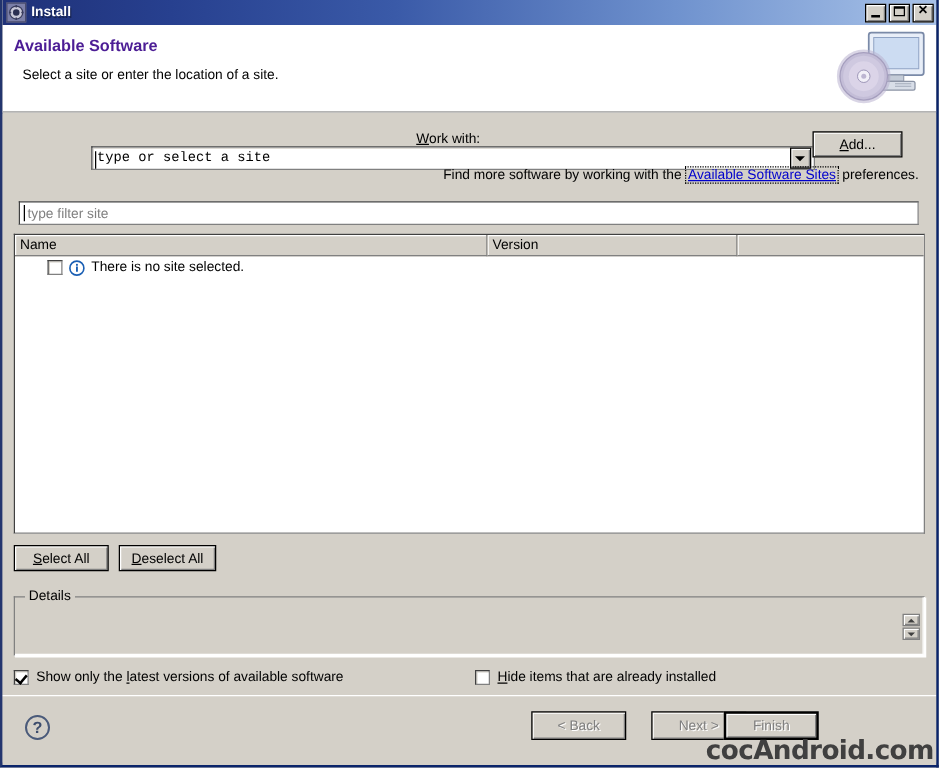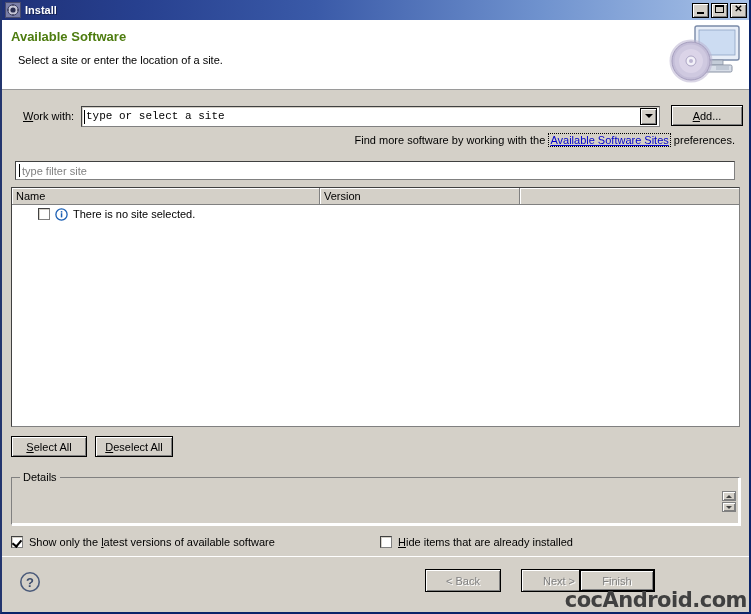--- a/index.html
+++ b/index.html
@@ -63,42 +63,42 @@
   
   #banner {
     position: absolute; left: 0; top: 20px;
     width: 747px; height: 70px;
     background: #ffffff;
     border-bottom: 1px solid #9a9a9a;
     overflow: hidden;
   }
   #banner-title {
     position: absolute; left: 9px; top: 9px;
-    font-size: 13px; font-weight: bold; color: #4d7c0f;
+    font-size: 13px; font-weight: bold; color: #4c1d95;
   }
   #banner-sub {
     position: absolute; left: 16px; top: 34px;
     font-size: 11px; color: #000;
   }
   #banner-icon {
     position: absolute; right: 8px; top: 4px;
     width: 72px; height: 62px;
   }
 
   
   #content {
     position: absolute; left: 0; top: 91px;
     width: 747px; height: 465px;
     background: #d4d0c8;
   }
 
   .row-workwith {
-    position: absolute; left: 21px; top: 14px;
+    position: absolute; left: 0; top: 14px;
     width: 720px; height: 22px;
-    display: flex; align-items: center;
+    display: flex; align-items: center; flex-direction: column;
   }
   .lbl-workwith { width: 58px; font-size: 11px; }
   u { text-decoration: underline; }
 
   .combo {
     position: relative;
     width: 579px; height: 21px;
     background: #fff;
     border: 1px solid #808080;
     border-top-color: #404040; border-left-color: #404040;
@@ -165,21 +165,21 @@
   .thead { display: flex; height: 17px; background: #d4d0c8; }
   .th {
     height: 17px; background: #d4d0c8;
     border-right: 1px solid #808080;
     border-bottom: 1px solid #808080;
     box-shadow: inset 1px 1px 0 #fff;
     font-size: 11px; color: #000;
     display: flex; align-items: center; padding-left: 4px;
     overflow: hidden; white-space: nowrap;
   }
-  .th-name { width: 308px; }
+  .th-name { width: 378px; }
   .th-version { width: 200px; }
   .th-rest { flex: 1; border-right: none; }
   .trow { display: flex; align-items: center; height: 18px; padding-left: 26px; gap: 5px; }
   .cell-label { font-size: 11px; color: #000; }
 
   .cbx {
     width: 12px; height: 12px; flex: 0 0 12px;
     background: #fff;
     border: 1px solid #808080;
     border-top-color: #404040; border-left-color: #404040;

